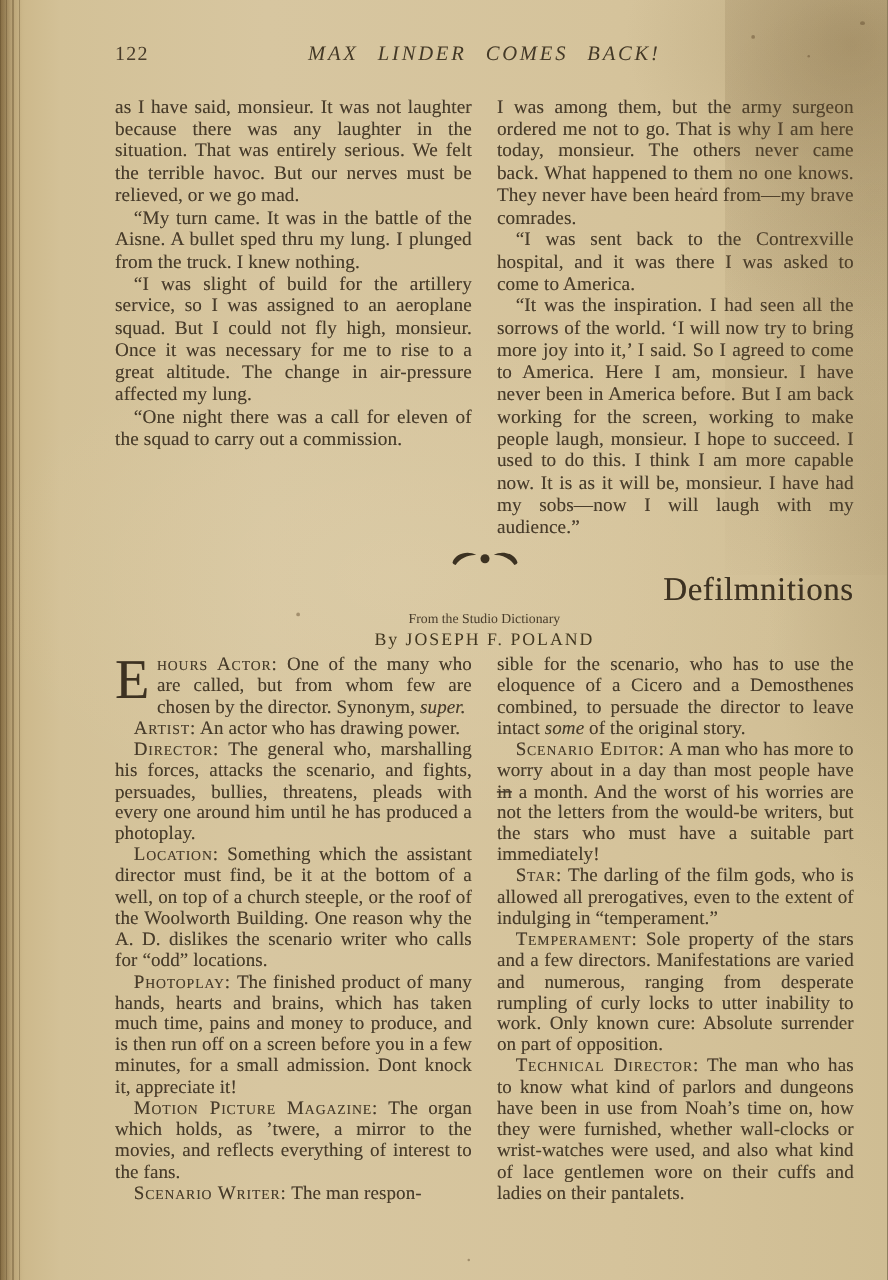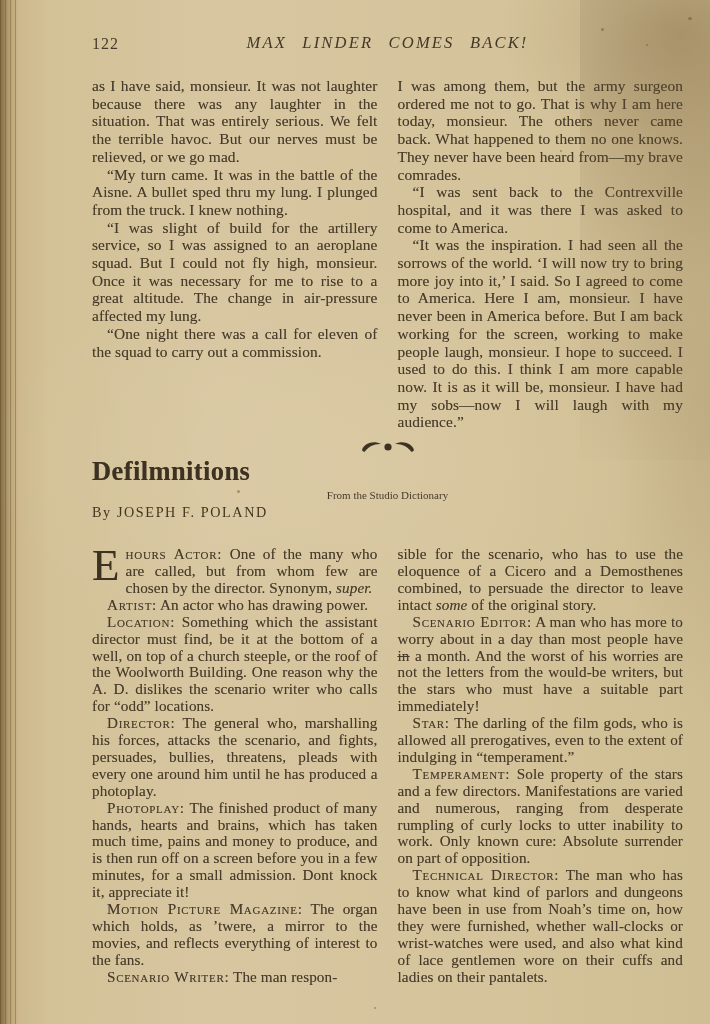--- a/index.html
+++ b/index.html
@@ -34,26 +34,26 @@
   .page-num{position:absolute;left:0;top:2px;font-size:16px;letter-spacing:1px;}
   .running-title{font-style:italic;font-size:16.5px;letter-spacing:2.2px;word-spacing:9px;color:#443927;margin-top:36px;}
   .columns{display:flex;gap:20px;}
   .col{flex:1 1 0;min-width:0;}
   .story{margin-top:22px;font-size:15.4px;line-height:17.7px;}
   .defs{font-size:15.2px;line-height:16.9px;}
   .para{margin:0;text-align:justify;letter-spacing:.1px;
         text-shadow:0 0 .5px rgba(71,59,42,.45);}
   .para.indent{text-indent:15px;}
   .ornament{height:15px;margin:9px 0 1px;text-align:center;}
-  .article-title{margin:1px 0 0;text-align:left;font-size:26.5px;line-height:30px;
-                 font-weight:bold;letter-spacing:.4px;color:#3d3222;
+  .article-title{margin:1px 0 0;text-align:right;font-size:26.5px;line-height:30px;
+                 font-weight:normal;letter-spacing:.4px;color:#3d3222;
                  text-shadow:0 0 .5px rgba(61,50,34,.5);}
   .article-subtitle{text-align:center;font-size:11px;line-height:14px;margin-top:2px;}
-  .article-byline{text-align:left;font-size:14.2px;line-height:17px;letter-spacing:1.6px;
-                  margin:2px 0 25px;color:#41361f;}
+  .article-byline{text-align:center;font-size:14.2px;line-height:17px;letter-spacing:1.6px;
+                  margin:2px 0 3px;color:#41361f;}
   .term{font-variant:small-caps;letter-spacing:.7px;}
   .it{font-style:italic;}
   .strike{text-decoration:line-through;}
   .dropcap{float:left;font-size:45px;line-height:37px;padding:1px 6px 0 0;color:#3d3222;}
 </style>
 </head>
 <body>
 
 <div class="page">
   <div class="binding"></div>
@@ -96,22 +96,22 @@
     </div>
 
     <h1 class="article-title">Defilmnitions</h1>
     <div class="article-subtitle">From the Studio Dictionary</div>
     <div class="article-byline">By JOSEPH F. POLAND</div>
 
     <section class="defs columns">
       <div class="col">
           <p class="para"><span class="dropcap">E</span><span class="term">hours Actor:</span><span> One of the many who are called, but from whom few are chosen by the director. Synonym, </span><span class="it">super.</span></p>
           <p class="para indent"><span class="term">Artist:</span><span> An actor who has drawing power.</span></p>
+          <p class="para indent"><span class="term">Director:</span><span> The general who, marshalling his forces, attacks the scenario, and fights, persuades, bullies, threatens, pleads with every one around him until he has produced a photoplay.</span></p>
           <p class="para indent"><span class="term">Location:</span><span> Something which the assistant director must find, be it at the bottom of a well, on top of a church steeple, or the roof of the Woolworth Building. One reason why the A. D. dislikes the scenario writer who calls for “odd” locations.</span></p>
-          <p class="para indent"><span class="term">Director:</span><span> The general who, marshalling his forces, attacks the scenario, and fights, persuades, bullies, threatens, pleads with every one around him until he has produced a photoplay.</span></p>
           <p class="para indent"><span class="term">Photoplay:</span><span> The finished product of many hands, hearts and brains, which has taken much time, pains and money to produce, and is then run off on a screen before you in a few minutes, for a small admission. Dont knock it, appreciate it!</span></p>
           <p class="para indent"><span class="term">Motion Picture Magazine:</span><span> The organ which holds, as ’twere, a mirror to the movies, and reflects everything of interest to the fans.</span></p>
           <p class="para indent"><span class="term">Scenario Writer:</span><span> The man respon-</span></p>
         </div>
       <div class="col">
           <p class="para"><span>sible for the scenario, who has to use the eloquence of a Cicero and a Demosthenes combined, to persuade the director to leave intact </span><span class="it">some</span><span> of the original story.</span></p>
           <p class="para indent"><span class="term">Scenario Editor:</span><span> A man who has more to worry about in a day than most people have </span><span class="strike">in</span><span> a month. And the worst of his worries are not the letters from the would-be writers, but the stars who must have a suitable part immediately!</span></p>
           <p class="para indent"><span class="term">Star:</span><span> The darling of the film gods, who is allowed all prerogatives, even to the extent of indulging in “temperament.”</span></p>
           <p class="para indent"><span class="term">Temperament:</span><span> Sole property of the stars and a few directors. Manifestations are varied and numerous, ranging from desperate rumpling of curly locks to utter inability to work. Only known cure: Absolute surrender on part of opposition.</span></p>
           <p class="para indent"><span class="term">Technical Director:</span><span> The man who has to know what kind of parlors and dungeons have been in use from Noah’s time on, how they were furnished, whether wall-clocks or wrist-watches were used, and also what kind of lace gentlemen wore on their cuffs and ladies on their pantalets.</span></p>

